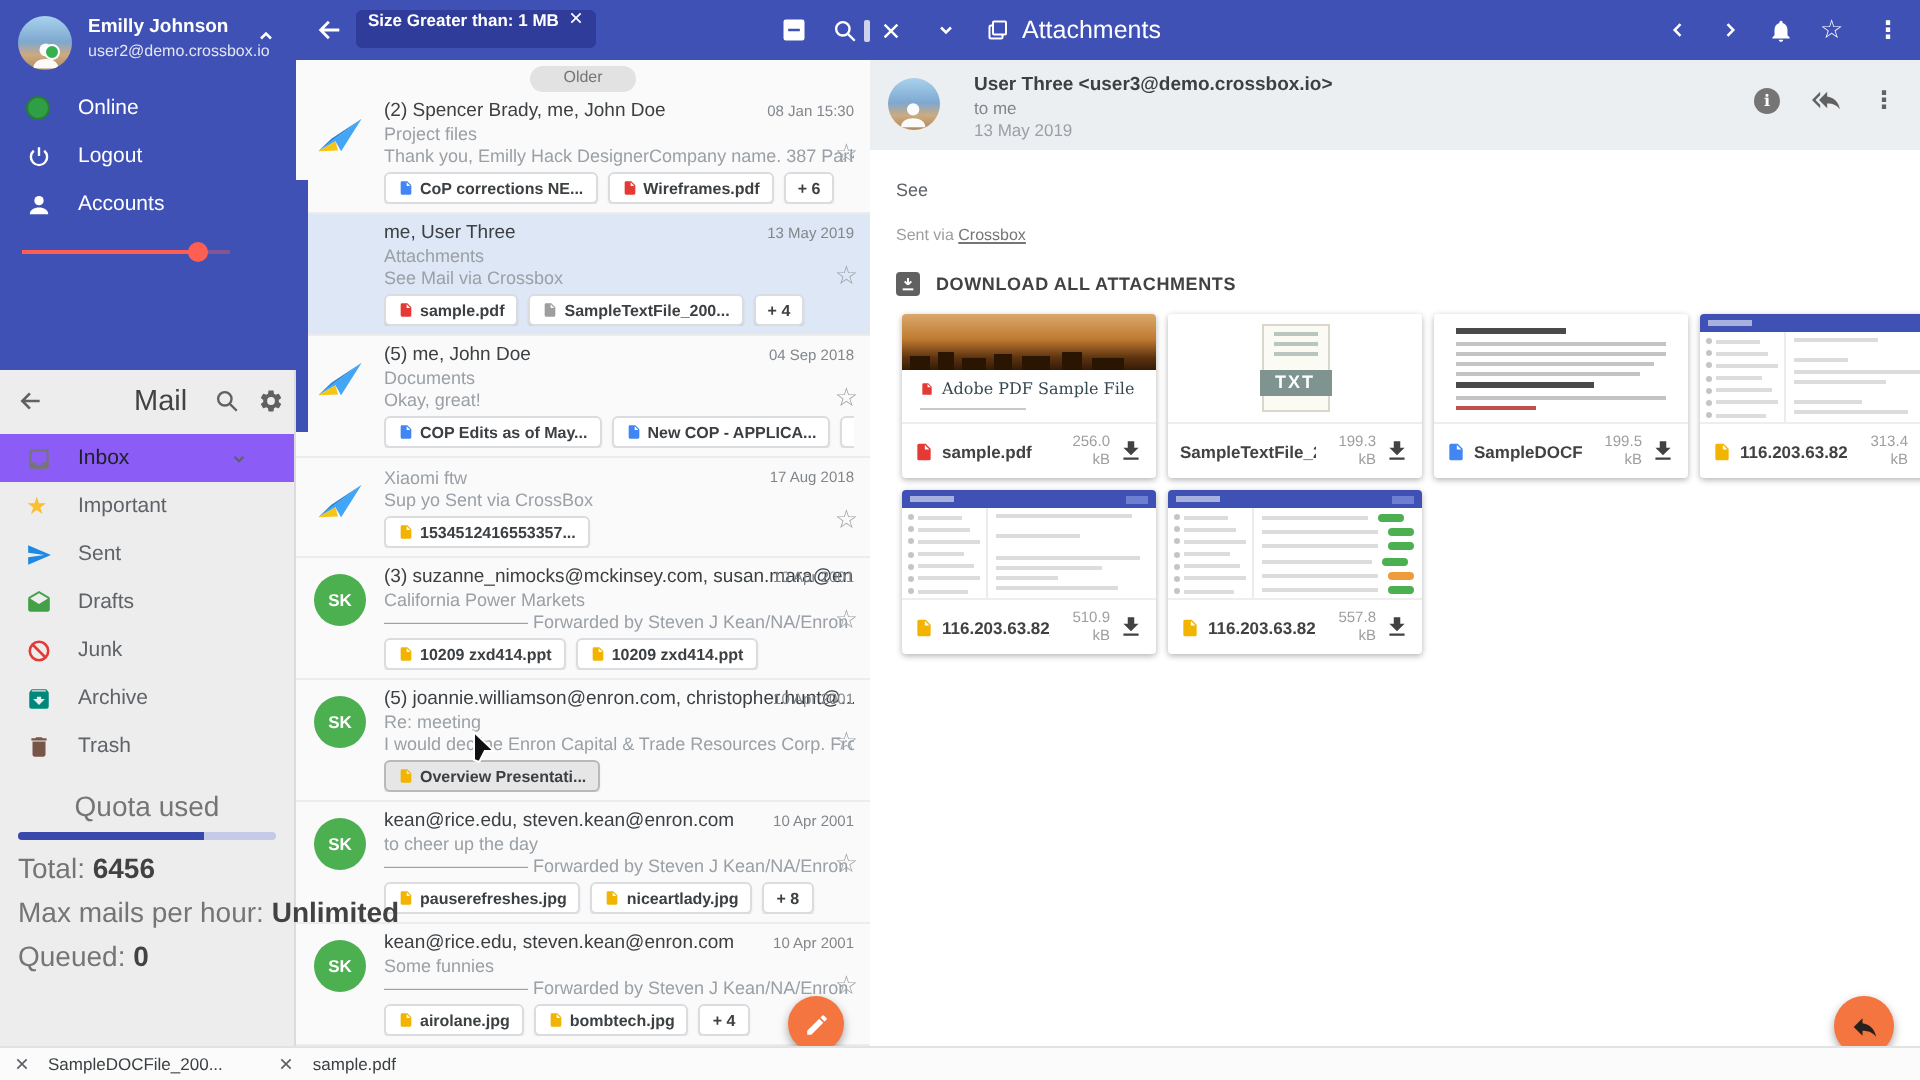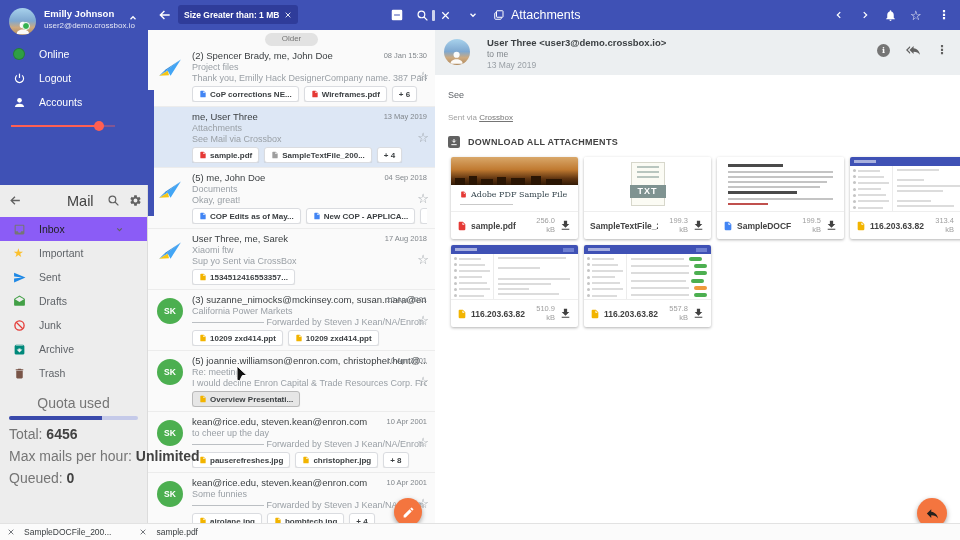--- a/index.html
+++ b/index.html
@@ -6,21 +6,21 @@
   .screen{position:relative;width:960px;height:540px;overflow:hidden;background:#fff;
     font-family:"Liberation Sans","DejaVu Sans",sans-serif;cursor:default;}
   .screen *{box-sizing:border-box;}
   .ic{display:inline-block;line-height:0;}
   .ic svg{width:100%;height:100%;display:block;}
 
   
   .topbar{position:absolute;left:148px;top:0;right:0;height:30px;background:#3f51b5;z-index:5;color:#fff;}
   .tb-abs{position:absolute;top:0;height:30px;display:flex;align-items:center;}
   .filter-chip{position:absolute;left:30px;top:5px;height:19px;background:#2f3c9a;border-radius:3px;
-    display:flex;align-items:center;padding:0 6px;font-size:8.5px;font-weight:bold;color:#fff;white-space:nowrap;}
+    display:flex;padding:0 6px;font-size:8.5px;font-weight:bold;color:#fff;white-space:nowrap;}
   .filter-chip .ic{width:8px;height:8px;margin-left:5px;}
   .tb-title{font-size:12.5px;color:#fff;white-space:nowrap;}
   .cursor-bar{width:3px;height:11px;background:rgba(255,255,255,.75);border-radius:1px;}
 
   
   .account{position:absolute;left:0;top:0;width:148px;height:185px;background:#3f51b5;color:#fff;z-index:6;}
   .acct-header{position:relative;padding:8px 8px 7px 9px;display:flex;gap:8px;}
   .avatar-photo{width:27px;height:27px;border-radius:50%;position:relative;overflow:hidden;flex:none;
     background:linear-gradient(180deg,#a8d2ec 0%,#7fa8d0 48%,#cdaa80 72%,#b08a5e 100%);}
   .avatar-photo .ic{position:absolute;left:17%;bottom:-6%;width:66%;height:66%;color:rgba(255,255,255,.95);}
@@ -485,21 +485,20 @@
             </span>
             <span class="chip more"></span>
           </div>
         </div>
         <div class="mail-item">
           <span class="mi-avatar"><span class="ic mi-plane"><svg viewBox="0 0 24 24">
                 <path d="M2 20L22 5 12.5 20l-2.6-4.6z" fill="#42a5f5"></path>
                 <path d="M2 20l7.9-4.6 1.2 4.2z" fill="#f6c514"></path>
                 <path d="M2 20L22 5 8 14.2z" fill="#2b87d8"></path>
               </svg></span></span>
-          <div class="mi-sender">User Three, me, Sarek</div>
           <span class="mi-date">17 Aug 2018</span>
           <div class="mi-subject">Xiaomi ftw</div>
           <div class="mi-snippet">Sup yo Sent via CrossBox</div>
           <span class="mi-star">☆</span>
           <div class="chips">
             <span class="chip">
               <span class="ic fi" style="color: rgb(242, 180, 0);">
                 <svg viewBox="0 0 24 24">
                   <path fill="currentColor" d="M6 2a2 2 0 0 0-2 2v16a2 2 0 0 0 2 2h12a2 2 0 0 0 2-2V8l-6-6zm7 7V3.5L18.5 9z"></path>
                 </svg>
@@ -573,21 +572,21 @@
                 </svg>
               </span>
               <span>pauserefreshes.jpg</span>
             </span>
             <span class="chip">
               <span class="ic fi" style="color: rgb(242, 180, 0);">
                 <svg viewBox="0 0 24 24">
                   <path fill="currentColor" d="M6 2a2 2 0 0 0-2 2v16a2 2 0 0 0 2 2h12a2 2 0 0 0 2-2V8l-6-6zm7 7V3.5L18.5 9z"></path>
                 </svg>
               </span>
-              <span>christopher.jpg</span>
+              <span>niceartlady.jpg</span>
             </span>
             <span class="chip more">
               <span>+ 8</span>
             </span>
           </div>
         </div>
         <div class="mail-item">
           <span class="mi-avatar">
             <span class="mi-initials">SK</span>
           </span>

